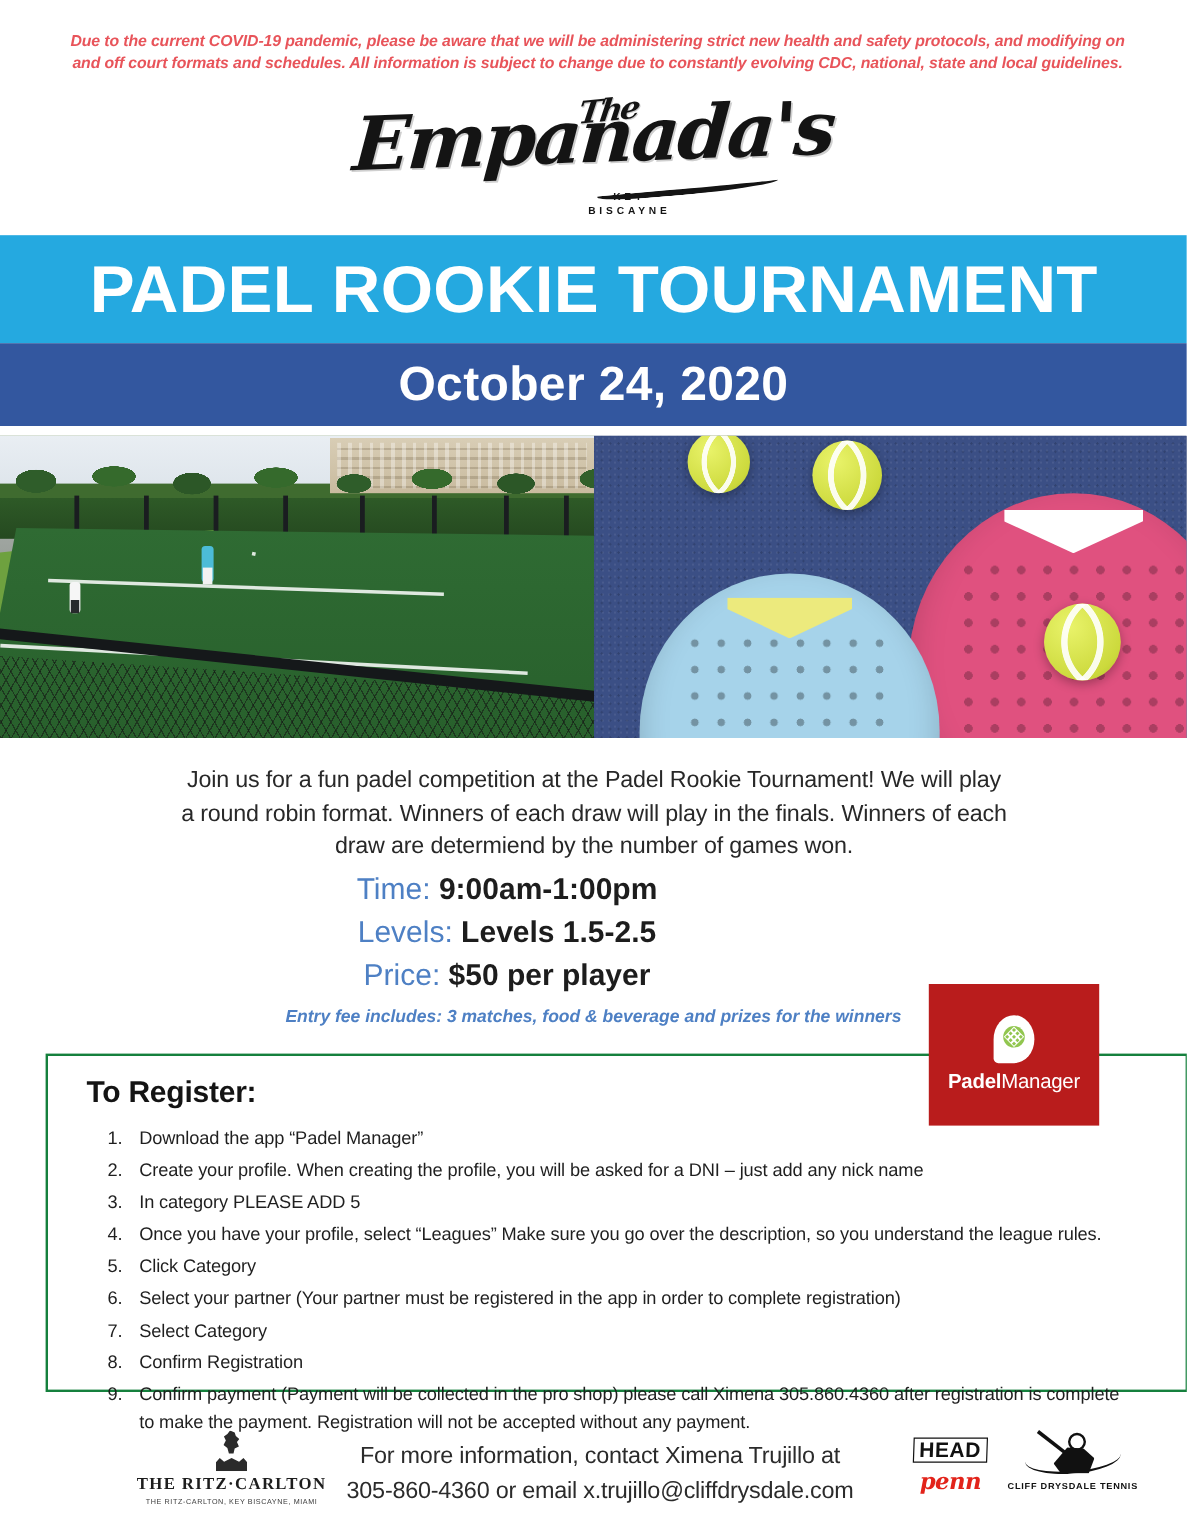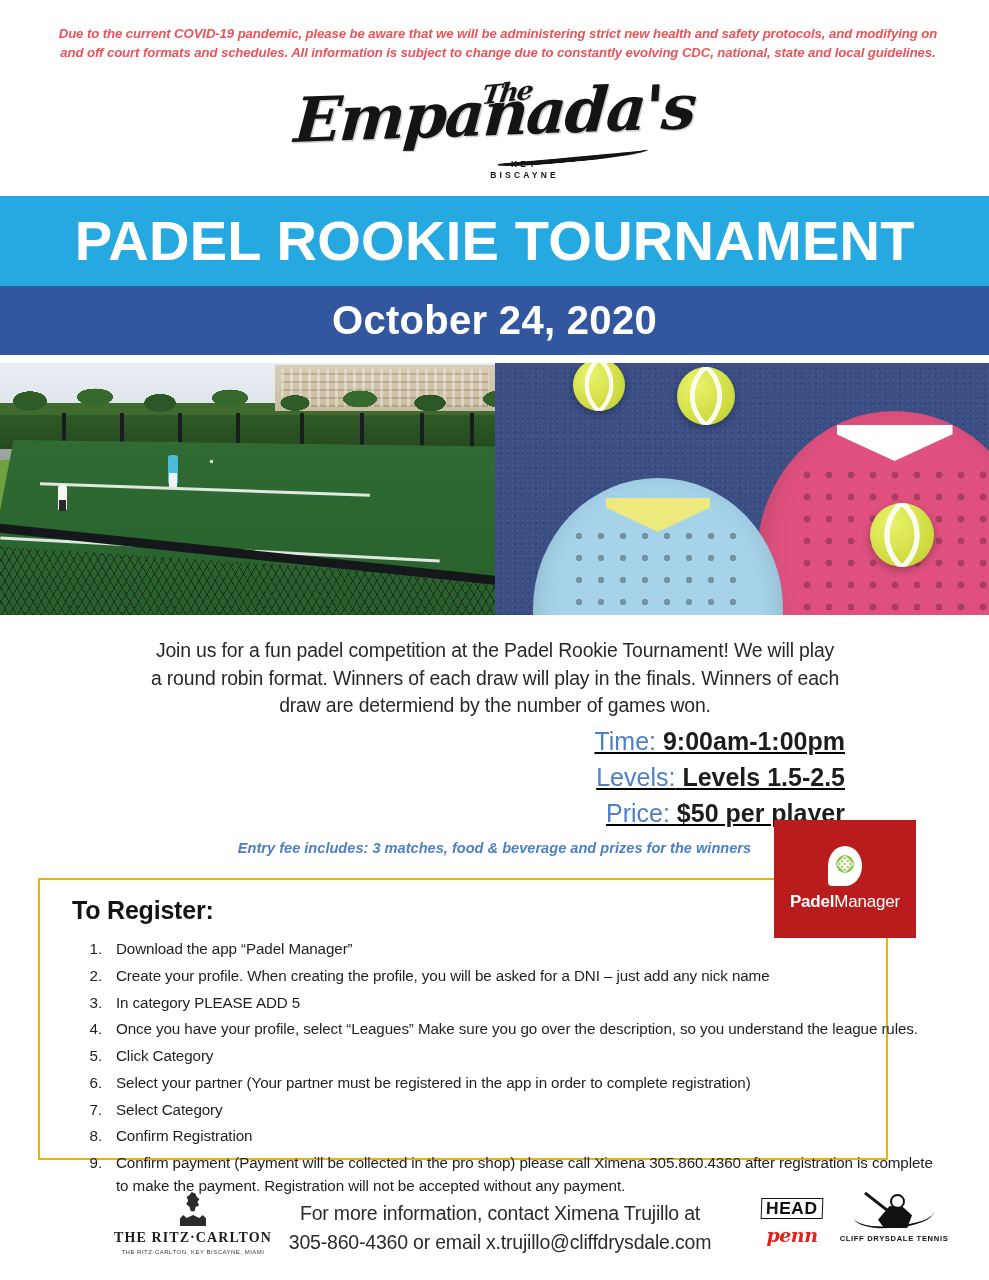--- a/index.html
+++ b/index.html
@@ -274,22 +274,21 @@
     color: #282828;
     font-size: 19.4px;
     line-height: 27.5px;
     letter-spacing: -0.15px;
   }
 
   
   .details {
     position: absolute;
     top: 723px; left: 0; width: 845px;
-    text-align: right;
-    text-decoration: underline;
+    text-align: center;
   }
   .detail-row {
     font-size: 25px;
     line-height: 36px;
     white-space: nowrap;
   }
   .detail-label { color: #4e80c4; font-weight: normal; }
   .detail-value { color: #1d1d1d; font-weight: bold; }
 
   
@@ -335,22 +334,22 @@
     background-size: 4px 4px;
   }
   .pm-text { font-size: 17px; color: #ffffff; letter-spacing: -0.2px; }
   .pm-text b { font-weight: bold; }
   .pm-text span { font-weight: normal; }
 
   
   .reg-box {
     position: absolute;
     top: 878px; left: 38px;
-    width: 850px; height: 282px;
-    border: 2px solid #eab308;
+    width: 952px; height: 282px;
+    border: 2px solid #15803d;
   }
   .reg-title {
     position: absolute;
     top: 16px; left: 32px;
     font-size: 25px; font-weight: bold; color: #141414;
     letter-spacing: -0.2px;
   }
   .reg-list {
     position: absolute;
     top: 58px; left: 26px;

